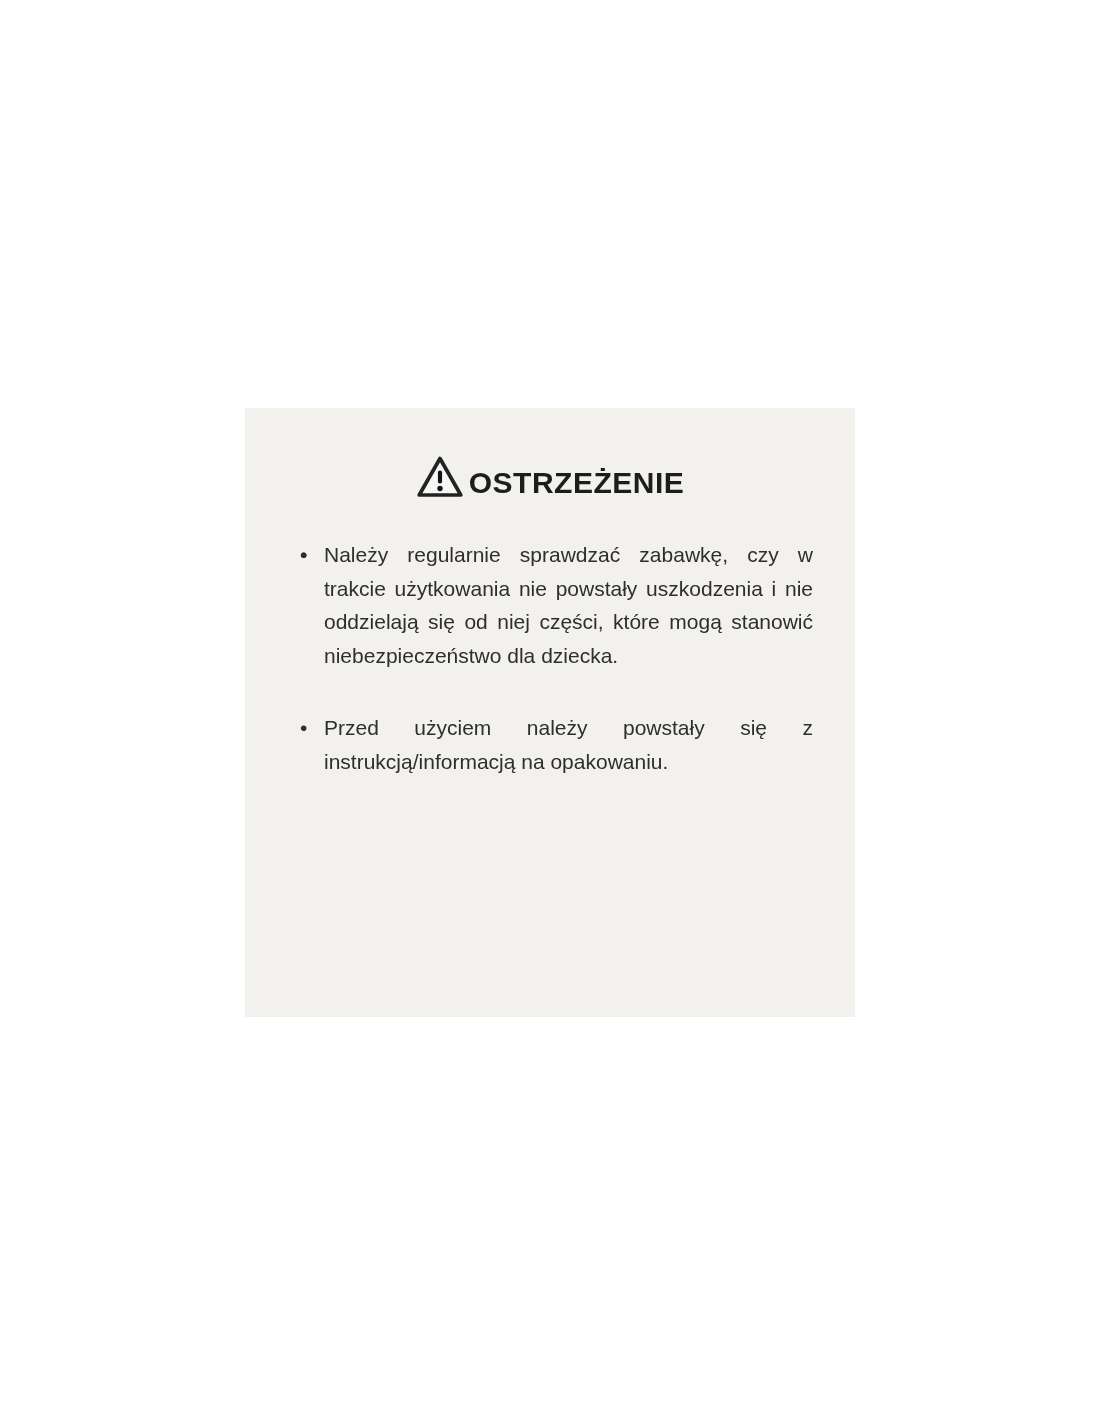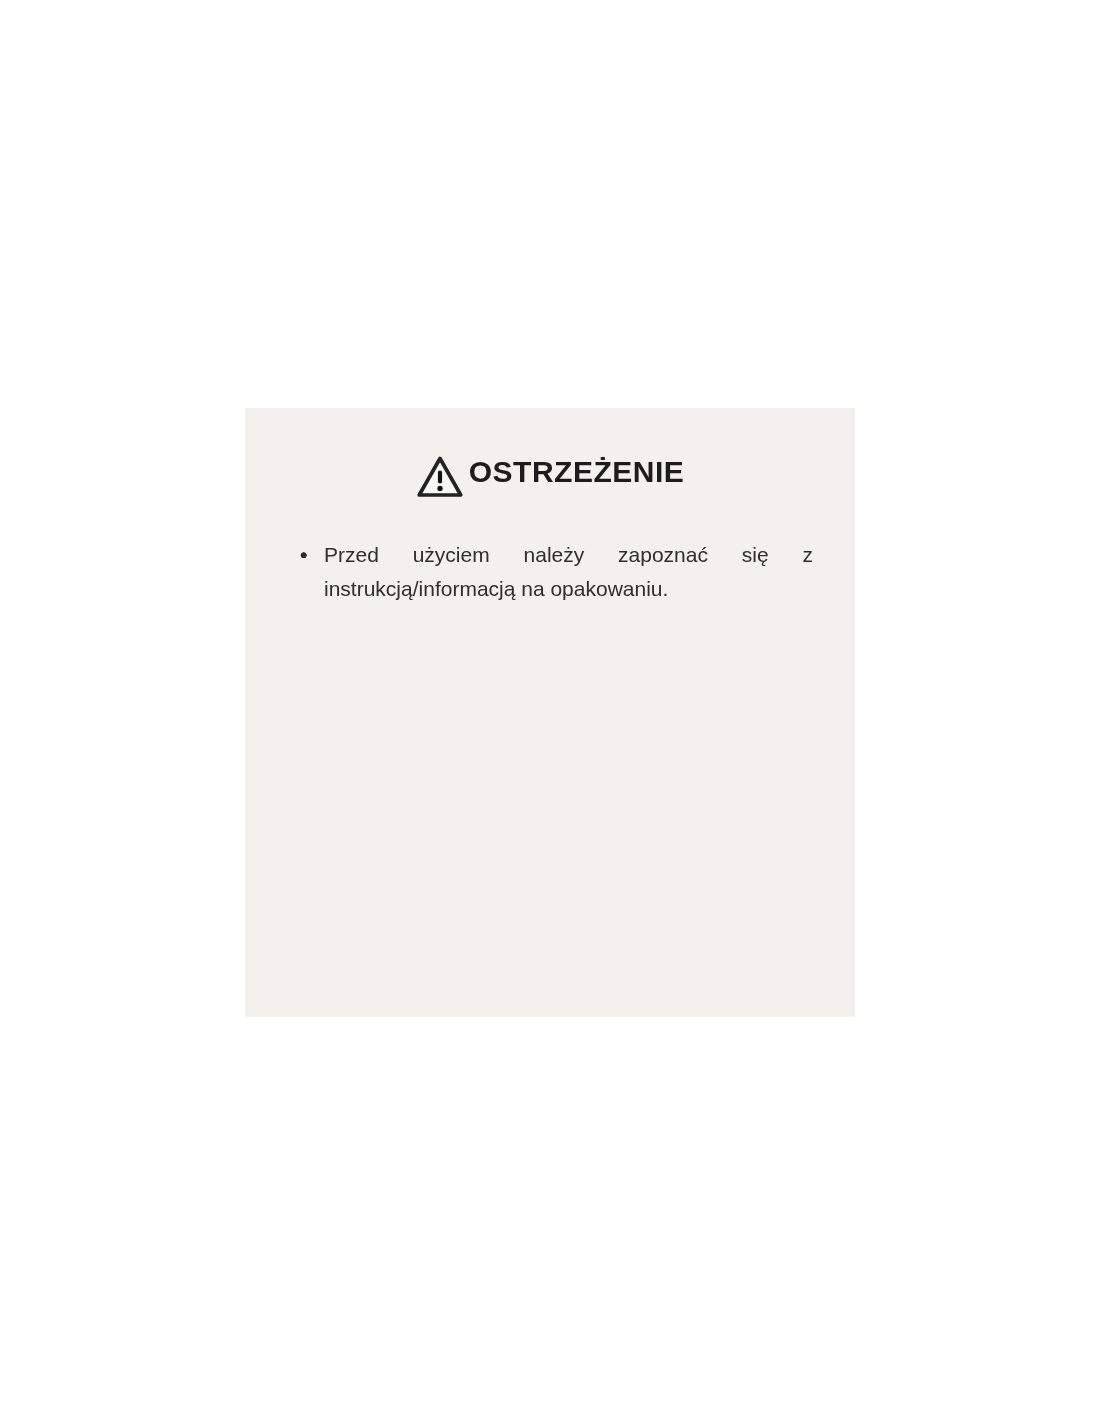--- a/index.html
+++ b/index.html
@@ -17,21 +17,21 @@
   .warning-card {
     box-sizing: border-box;
     width: 610px;
     height: 609px;
     margin: 408px auto 0 auto;
     background: #f2f1ed;
     padding: 47px 42px 40px 42px;
   }
   .warning-header {
     display: flex;
-    align-items: flex-start;
+    align-items: flex-end;
     justify-content: center;
     gap: 5px;
     margin-bottom: 32px;
   }
   .warning-icon {
     width: 48px;
     height: 44px;
     flex: 0 0 auto;
     display: block;
   }
@@ -82,20 +82,21 @@
     </svg>
     <span class="warning-title">OSTRZEŻENIE</span>
   </div>
 
   <ul class="warning-list">
     <li class="warning-item">
       <span class="bullet-marker">•</span>
     </li>
     <li class="warning-item">
       <span class="bullet-marker">•</span>
+      <span>Należy regularnie sprawdzać zabawkę, czy w trakcie użytkowania nie powstały uszkodzenia i nie oddzielają się od niej części, które mogą stanowić niebezpieczeństwo dla dziecka.</span>
     </li>
     <li class="warning-item">
       <span class="bullet-marker">•</span>
-      <span>Przed użyciem należy zapoznać się z instrukcją/informacją na opakowaniu.</span>
+      <span>Przed użyciem należy powstały się z instrukcją/informacją na opakowaniu.</span>
     </li>
   </ul>
 
 </div>
 
 </body></html>

